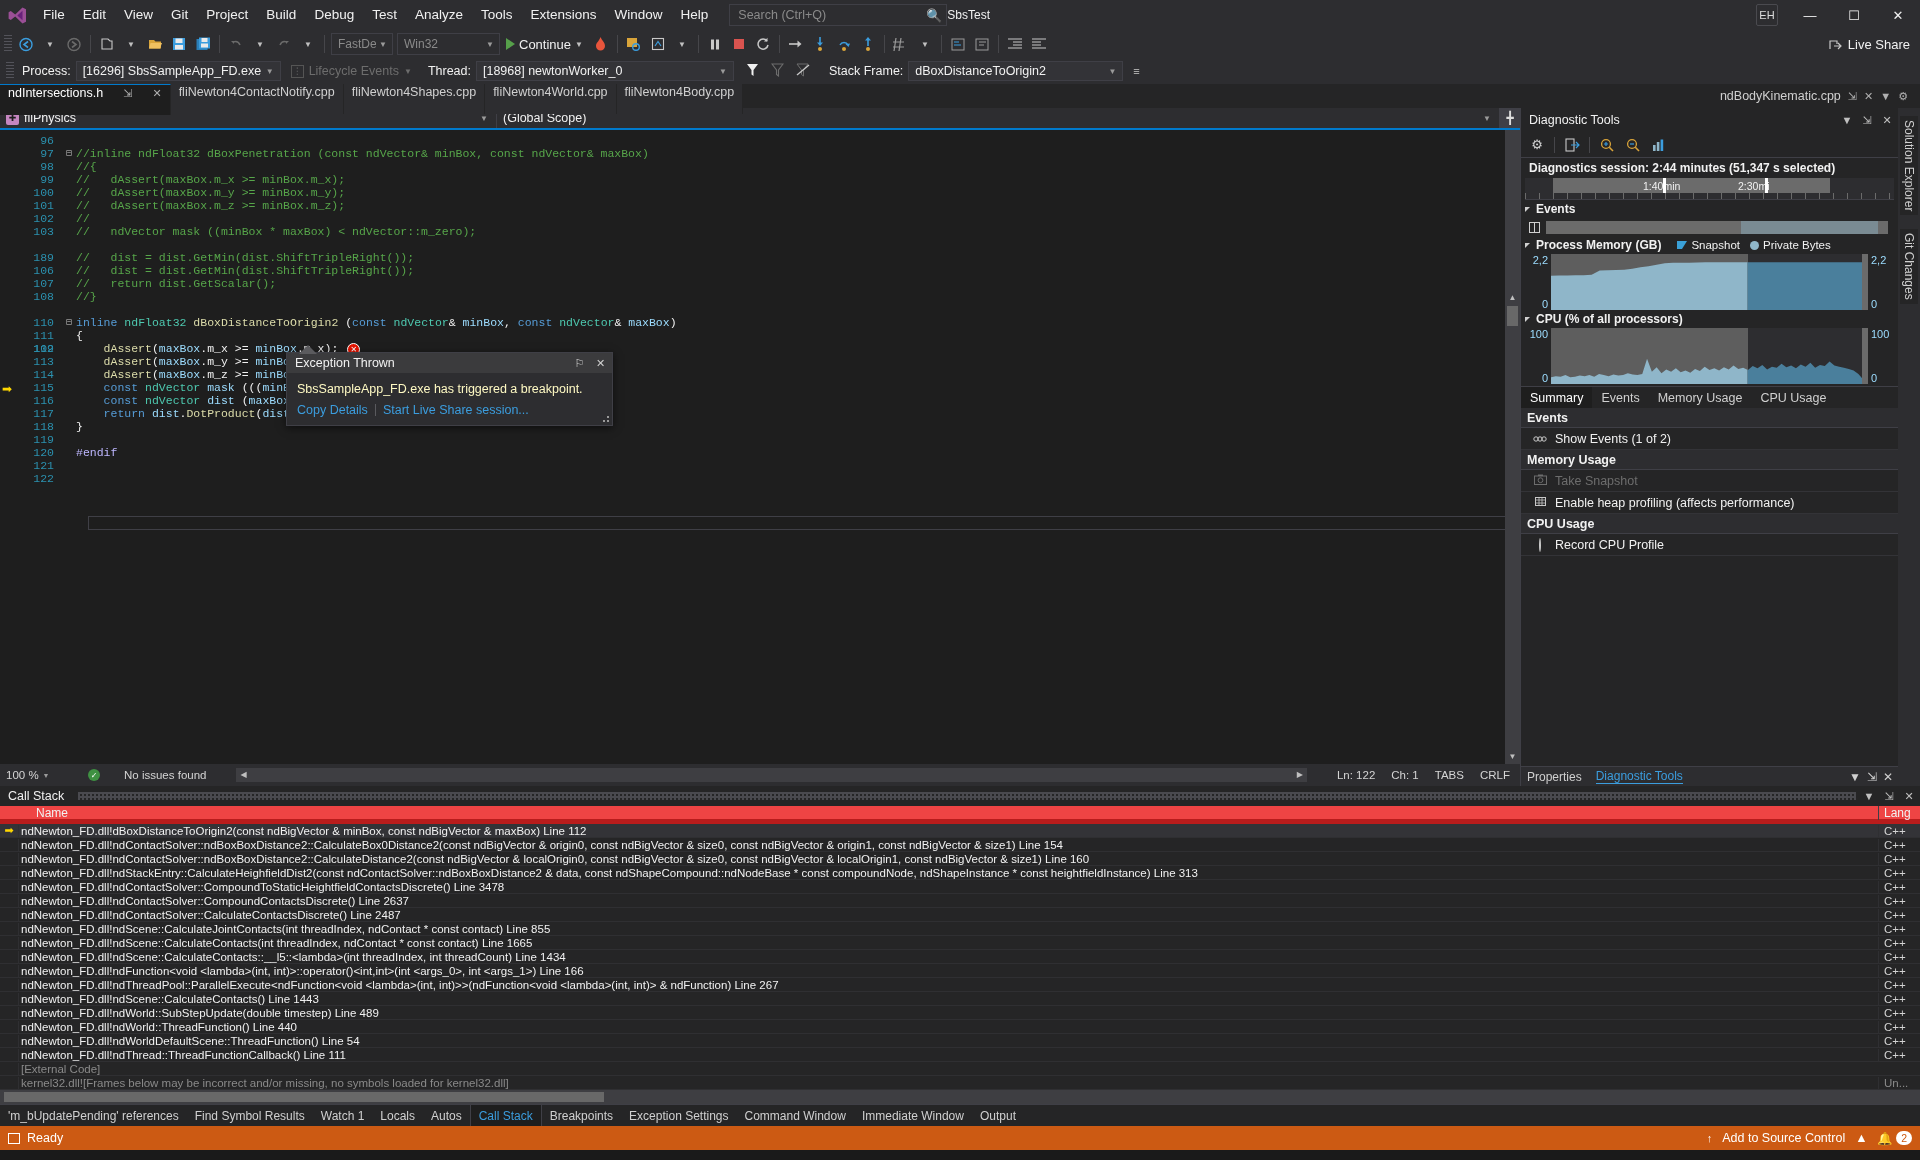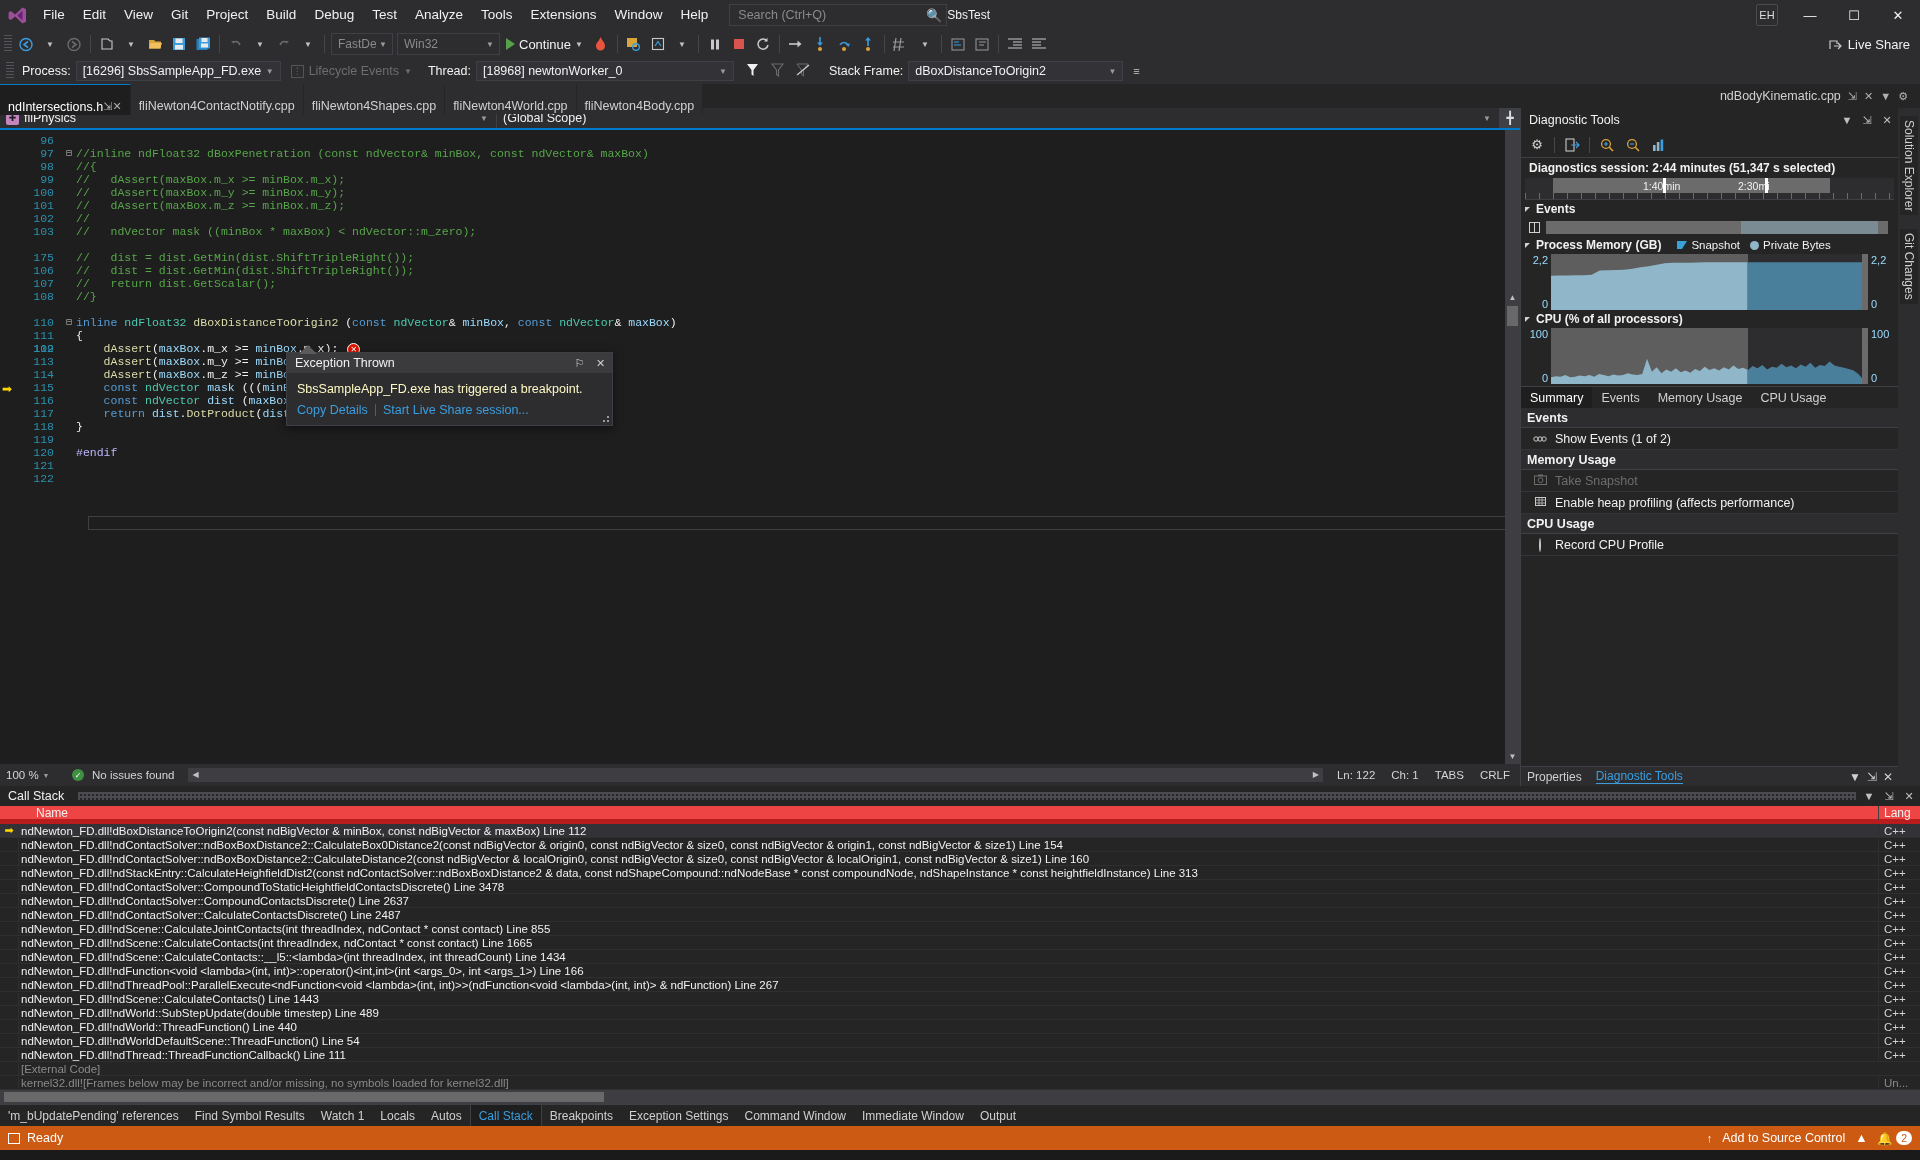--- a/index.html
+++ b/index.html
@@ -90,23 +90,23 @@
   .proc-combo .pv { overflow: hidden; white-space: nowrap; }
   .proc-combo .pa { font-size: 8px; color: #9a9a9a; margin-left: auto; padding: 0 4px; }
   .proc-dim { color: #6d6d6d; }
 
   
   .doctabs {
     height: 24px; background: #252526; display: flex; align-items: stretch;
     flex: 0 0 24px; position: relative;
   }
   .dtab {
-    display: flex; align-items: flex-start; padding: 15px 8px; font-size: 12.5px;
+    display: flex; align-items: flex-end; padding: 15px 8px; font-size: 12.5px;
     color: #d0d0d0; background: #2d2d30; border-right: 1px solid #252526;
-    white-space: nowrap; gap: 0;
+    white-space: nowrap; gap: 20px;
   }
   .dtab.active { background: #1e1e1e; color: #ffffff; border-top: 1px solid #007acc; }
   .dtab .pin, .dtab .x { font-size: 11px; color: #b0b0b0; }
   .doctabs-right {
     position: absolute; right: 0; top: 0; height: 24px; display: flex; align-items: center;
     background: #252526; padding-right: 4px;
   }
   .dt-right-tab {
     display: flex; align-items: center; gap: 7px; padding: 0 8px; height: 24px;
     font-size: 12.5px; color: #d0d0d0;
@@ -198,21 +198,21 @@
   }
   .exc-tail {
     position: absolute; top: -8px; left: 12px; width: 0; height: 0;
     border-left: 9px solid transparent; border-right: 9px solid transparent;
     border-bottom: 9px solid #5b5b5e;
   }
 
   
   .edstatus {
     height: 22px; background: #2d2d30; display: flex; align-items: center;
-    font-size: 11.5px; color: #d4d4d4; flex: 0 0 22px; padding: 0 6px; gap: 8px;
+    font-size: 11.5px; color: #d4d4d4; flex: 0 0 22px; padding: 0 6px; gap: 24px;
   }
   .zoom-combo { display: flex; align-items: center; gap: 4px; width: 58px; }
   .zoom-combo .za { font-size: 7px; color: #9a9a9a; }
   .check-ico {
     width: 12px; height: 12px; border-radius: 50%; background: #3f9142; color: #fff;
     font-size: 8px; display: inline-flex; align-items: center; justify-content: center;
   }
   .es-right { margin-left: auto; display: flex; gap: 16px; padding-right: 4px; }
   .hscroll { flex: 1; height: 14px; background: #3e3e42; position: relative; margin: 0 6px; }
   .hs-a { position: absolute; top: 0; width: 14px; height: 14px; color: #c0c0c0;
@@ -702,21 +702,21 @@
         <div class="code-area" id="code-area">
           <div class="empty-line-box" style="top:386px;"></div>
         <div class="code-line" style="position: absolute; left: 0px; right: 0px; top: 4px;"><span class="lnum">96</span><span class="fold"></span><span class="ctext"></span></div>
             <div class="code-line" style="position: absolute; left: 0px; right: 0px; top: 17px;"><span class="lnum">97</span><span class="fold">⊟</span><span class="ctext"><span class="cmt">//inline ndFloat32 dBoxPenetration (const ndVector&amp; minBox, const ndVector&amp; maxBox)</span></span></div>
             <div class="code-line" style="position: absolute; left: 0px; right: 0px; top: 30px;"><span class="lnum">98</span><span class="fold"></span><span class="ctext"><span class="cmt">//{</span></span></div>
             <div class="code-line" style="position: absolute; left: 0px; right: 0px; top: 43px;"><span class="lnum">99</span><span class="fold"></span><span class="ctext"><span class="cmt">//   dAssert(maxBox.m_x &gt;= minBox.m_x);</span></span></div>
             <div class="code-line" style="position: absolute; left: 0px; right: 0px; top: 56px;"><span class="lnum">100</span><span class="fold"></span><span class="ctext"><span class="cmt">//   dAssert(maxBox.m_y &gt;= minBox.m_y);</span></span></div>
             <div class="code-line" style="position: absolute; left: 0px; right: 0px; top: 69px;"><span class="lnum">101</span><span class="fold"></span><span class="ctext"><span class="cmt">//   dAssert(maxBox.m_z &gt;= minBox.m_z);</span></span></div>
             <div class="code-line" style="position: absolute; left: 0px; right: 0px; top: 82px;"><span class="lnum">102</span><span class="fold"></span><span class="ctext"><span class="cmt">//</span></span></div>
             <div class="code-line" style="position: absolute; left: 0px; right: 0px; top: 95px;"><span class="lnum">103</span><span class="fold"></span><span class="ctext"><span class="cmt">//   ndVector mask ((minBox * maxBox) &lt; ndVector::m_zero);</span></span></div>
-            <div class="code-line" style="position: absolute; left: 0px; right: 0px; top: 121px;"><span class="lnum">175</span><span class="fold"></span><span class="ctext"><span class="cmt">//   dist = dist.GetMin(dist.ShiftTripleRight());</span></span></div>
+            <div class="code-line" style="position: absolute; left: 0px; right: 0px; top: 121px;"><span class="lnum">189</span><span class="fold"></span><span class="ctext"><span class="cmt">//   dist = dist.GetMin(dist.ShiftTripleRight());</span></span></div>
             <div class="code-line" style="position: absolute; left: 0px; right: 0px; top: 134px;"><span class="lnum">106</span><span class="fold"></span><span class="ctext"><span class="cmt">//   dist = dist.GetMin(dist.ShiftTripleRight());</span></span></div>
             <div class="code-line" style="position: absolute; left: 0px; right: 0px; top: 147px;"><span class="lnum">107</span><span class="fold"></span><span class="ctext"><span class="cmt">//   return dist.GetScalar();</span></span></div>
             <div class="code-line" style="position: absolute; left: 0px; right: 0px; top: 160px;"><span class="lnum">108</span><span class="fold"></span><span class="ctext"><span class="cmt">//}</span></span></div>
             <div class="code-line" style="position: absolute; left: 0px; right: 0px; top: 173px; margin-top: 39px;"><span class="lnum">109</span><span class="fold"></span><span class="ctext"></span></div>
             <div class="code-line" style="position: absolute; left: 0px; right: 0px; top: 186px;"><span class="lnum">110</span><span class="fold">⊟</span><span class="ctext"><span class="kw">inline</span> <span class="typ">ndFloat32</span> <span class="fn">dBoxDistanceToOrigin2</span> (<span class="kw">const</span> <span class="typ">ndVector</span>&amp; <span class="var">minBox</span>, <span class="kw">const</span> <span class="typ">ndVector</span>&amp; <span class="var">maxBox</span>)</span></div>
             <div class="code-line" style="position: absolute; left: 0px; right: 0px; top: 199px;"><span class="lnum">111</span><span class="fold"></span><span class="ctext">{</span></div>
             <div class="code-line" style="position: absolute; left: 0px; right: 0px; top: 212px;"><span class="lnum">112</span><span class="fold"></span><span class="ctext">    <span class="fn">dAssert</span>(<span class="var">maxBox</span>.m_x &gt;= <span class="var">minBox</span>.m_x);<span class="err-dot">✕</span></span></div>
             <div class="code-line" style="position: absolute; left: 0px; right: 0px; top: 225px;"><span class="lnum">113</span><span class="fold"></span><span class="ctext">    <span class="fn">dAssert</span>(<span class="var">maxBox</span>.m_y &gt;= <span class="var">minBox</span>.m_y);</span></div>
             <div class="code-line" style="position: absolute; left: 0px; right: 0px; top: 238px;"><span class="lnum">114</span><span class="fold"></span><span class="ctext">    <span class="fn">dAssert</span>(<span class="var">maxBox</span>.m_z &gt;= <span class="var">minBox</span>.m_z);</span></div>
             <div class="code-line" style="position: absolute; left: 0px; right: 0px; top: 251px;"><span class="lnum">115</span><span class="fold"></span><span class="ctext">    <span class="kw">const</span> <span class="typ">ndVector</span> <span class="var">mask</span> (((<span class="var">minBox</span> * max</span></div>

